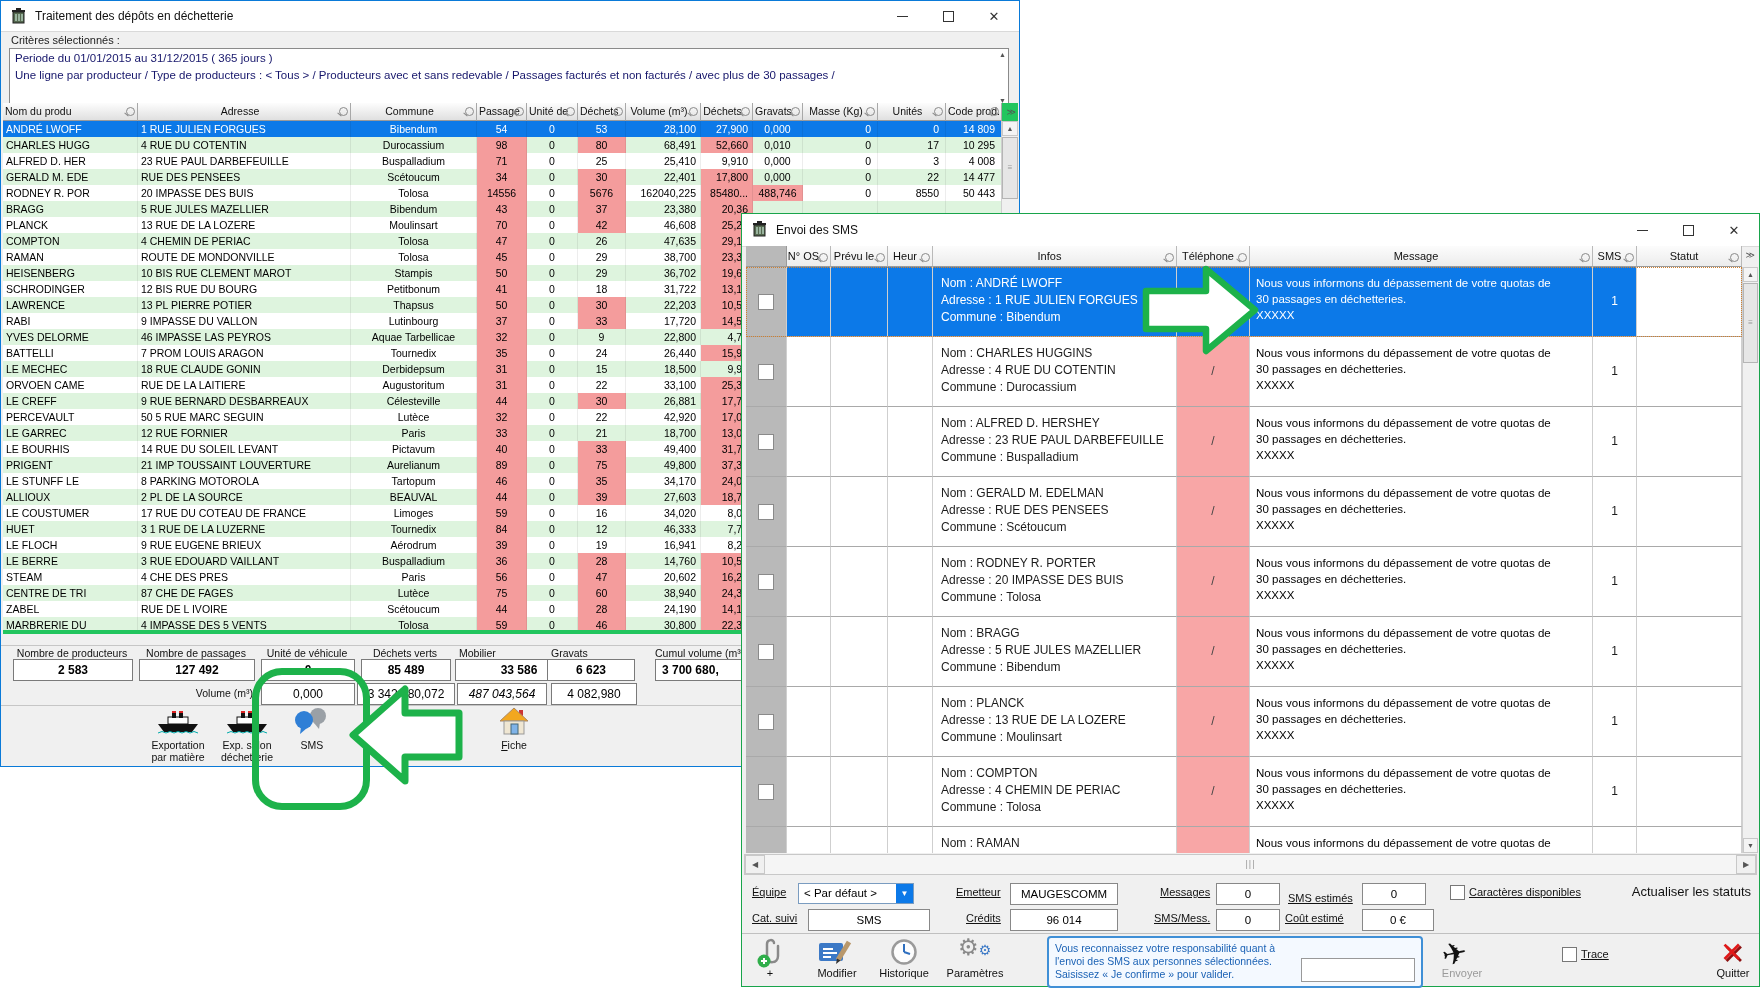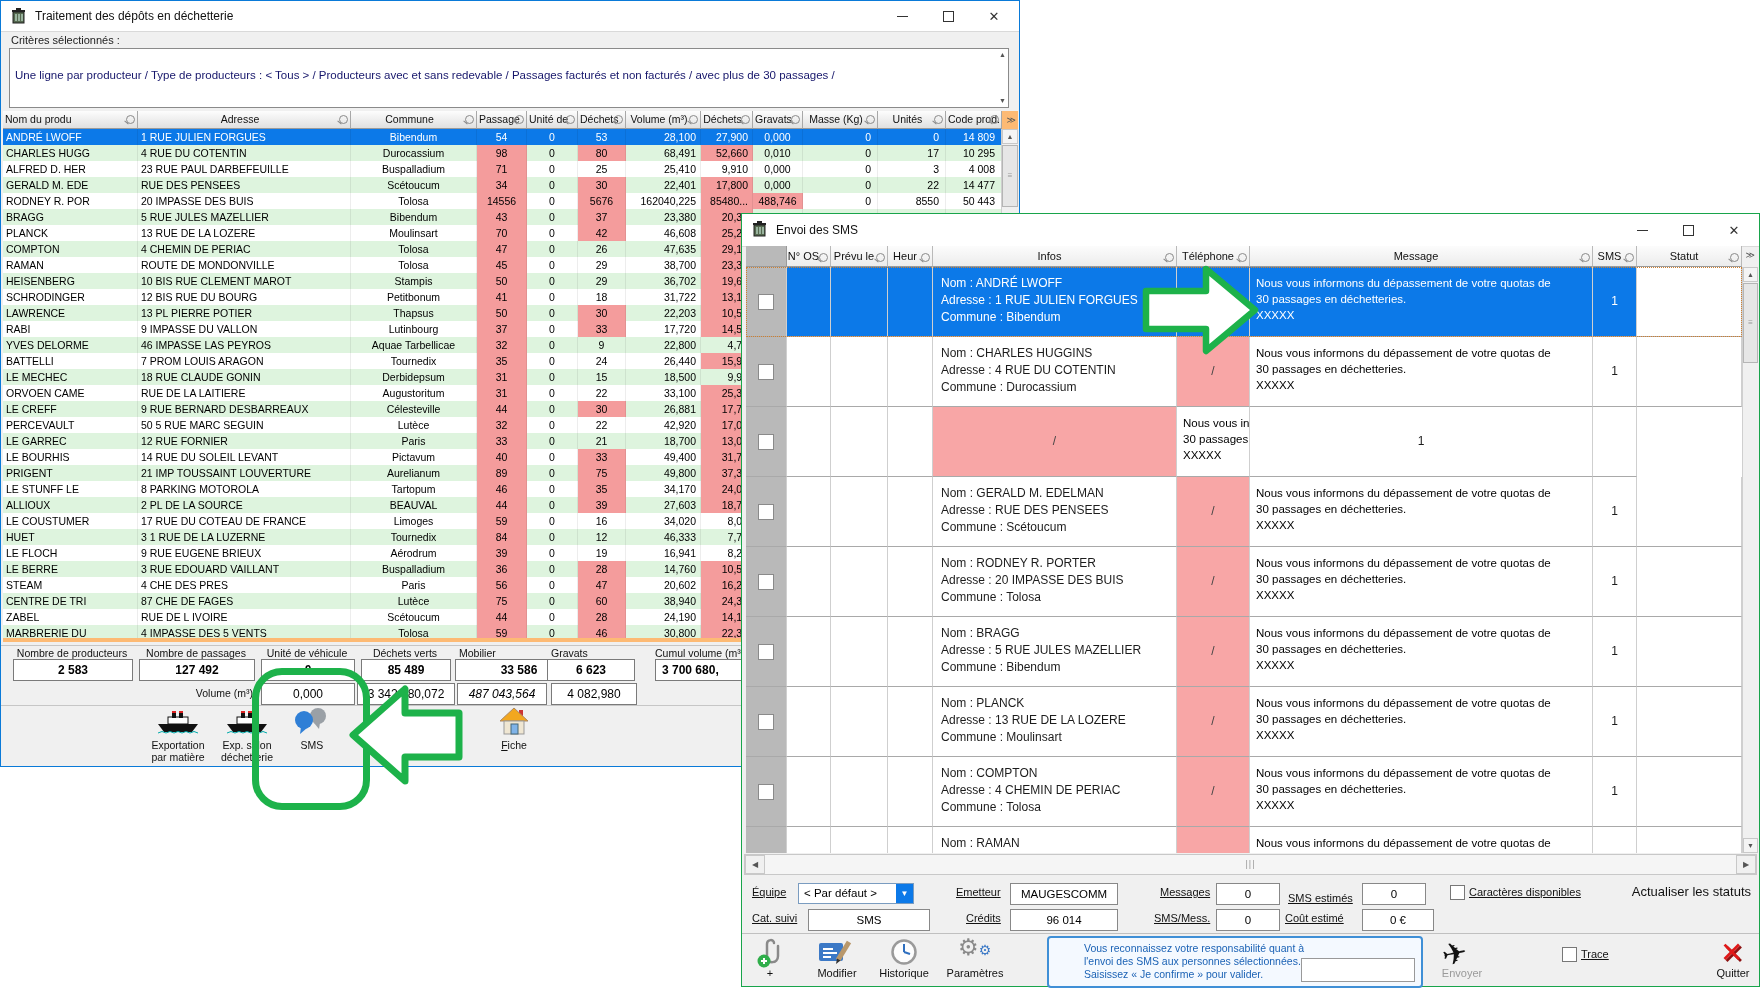--- a/index.html
+++ b/index.html
@@ -16,21 +16,21 @@
   .wbtn{width:46px;display:flex;align-items:center;justify-content:center;}
   .glyph-min{width:11px;height:1px;background:#333;}
   .glyph-max{width:9px;height:9px;border:1px solid #333;}
   .glyph-close{font-size:13px;color:#333;line-height:1;}
   
   .crit-label{position:absolute;left:10px;top:33px;font-size:11px;color:#222;}
   .crit-box{position:absolute;left:8px;top:47px;width:998px;height:58px;background:#fff;border:1px solid #8a8a8a;}
   .crit-line{position:absolute;left:5px;right:18px;font-size:11.5px;color:#16166b;white-space:nowrap;overflow:hidden;}
   .spin{position:absolute;right:2px;font-size:7px;color:#555;line-height:8px;}
   
-  #t1{position:absolute;left:2px;top:110px;width:1015px;height:531px;background:#fdba74;overflow:hidden;}
+  #t1{position:absolute;left:2px;top:102px;width:1015px;height:531px;background:#22c55e;overflow:hidden;}
   #t1head{display:grid;grid-template-columns:135px 213px 126px 50px 51px 48px 75px 52px 50px 75px 68px 56px;height:18px;}
   .t1h{position:relative;background:linear-gradient(#fdfdfd,#e0e0e0);border-right:1px solid #a8a8a8;border-bottom:1px solid #9a9a9a;
        font-size:10.5px;line-height:17px;text-align:center;white-space:nowrap;overflow:hidden;padding:0 10px 0 2px;box-sizing:border-box;color:#111;}
   .t1h:first-child{text-align:left;}
   #t1rows{position:absolute;left:0;top:18px;width:999px;height:509px;overflow:hidden;}
   .t1row{display:grid;grid-template-columns:135px 213px 126px 50px 51px 48px 75px 52px 50px 75px 68px 56px;height:16px;}
   .t1c{font-size:10.5px;line-height:16px;white-space:nowrap;overflow:hidden;border-right:1px solid rgba(0,0,0,.07);
        box-sizing:border-box;background:#fff;color:#000;}
   .alt .t1c{background:#def4de;}
   .t1c.pk{background:#f49c9c !important;}
@@ -135,20 +135,21 @@
           <span class="glyph-max"></span>
         </div>
       <div class="wbtn">
           <span class="glyph-close">✕</span>
         </div>
     </div>
   </div>
 
   <div class="crit-label">Critères sélectionnés :</div>
   <div class="crit-box">
+    <div class="crit-line" style="top:3px;">Periode du 01/01/2015 au 31/12/2015 ( 365 jours )</div>
     <div class="crit-line" style="top:20px;">Une ligne par producteur  / Type de producteurs : &lt; Tous &gt; / Producteurs avec et sans redevable / Passages facturés et non facturés / avec plus de 30 passages /</div>
     <span class="spin" style="top:2px;">▲</span>
     <span class="spin" style="bottom:2px;">▼</span>
   </div>
 
   <div id="t1">
     <div id="t1head">
       <div class="t1h"><span>Nom du produ</span><span class="mag"></span></div>
       <div class="t1h"><span>Adresse</span><span class="mag"></span></div>
       <div class="t1h"><span>Commune</span><span class="mag"></span></div>
@@ -771,20 +772,25 @@
         <div class="smsc smsn">1</div>
         <div class="smsc st"></div>
       </div>
       <div class="smsrow">
         <div class="smsc smssel">
           <div class="cb"></div>
         </div>
         <div class="smsc"></div>
         <div class="smsc"></div>
         <div class="smsc"></div>
+        <div class="smsc infos">
+          <div class="il">Nom : ALFRED D. HERSHEY</div>
+          <div class="il">Adresse : 23 RUE PAUL DARBEFEUILLE</div>
+          <div class="il">Commune : Buspalladium</div>
+        </div>
         <div class="smsc ph">/</div>
         <div class="smsc msg">
           <div class="il">Nous vous informons du dépassement de votre quotas de</div>
           <div class="il">30 passages en déchetteries.</div>
           <div class="il">XXXXX</div>
         </div>
         <div class="smsc smsn">1</div>
         <div class="smsc st"></div>
       </div>
       <div class="smsrow">
@@ -978,21 +984,21 @@
       </svg>
   </div>
   <div class="stb-lab" style="left:132px;top:753px;width:60px;">Historique</div>
 
   <div style="position:absolute;left:216px;top:720px;">
     <span class="gear1"></span><span class="gear2"></span>
   </div>
   <div class="stb-lab" style="left:200px;top:753px;width:66px;">Paramètres</div>
 
   <div class="confirm" style="left:305px;top:722px;width:372px;height:48px;">
-    <div style="padding:4px 6px;margin-left:29px;">
+    <div style="padding:4px 6px;">
       <div class="cl">Vous reconnaissez votre responsabilité quant à</div>
       <div class="cl">l'envoi des SMS aux personnes sélectionnées.</div>
       <div class="cl">Saisissez « Je confirme » pour valider.</div>
     </div>
     <div class="cinput"></div>
   </div>
 
   <div style="position:absolute;left:700px;top:722px;">
     <span class="plane"></span>
   </div>

